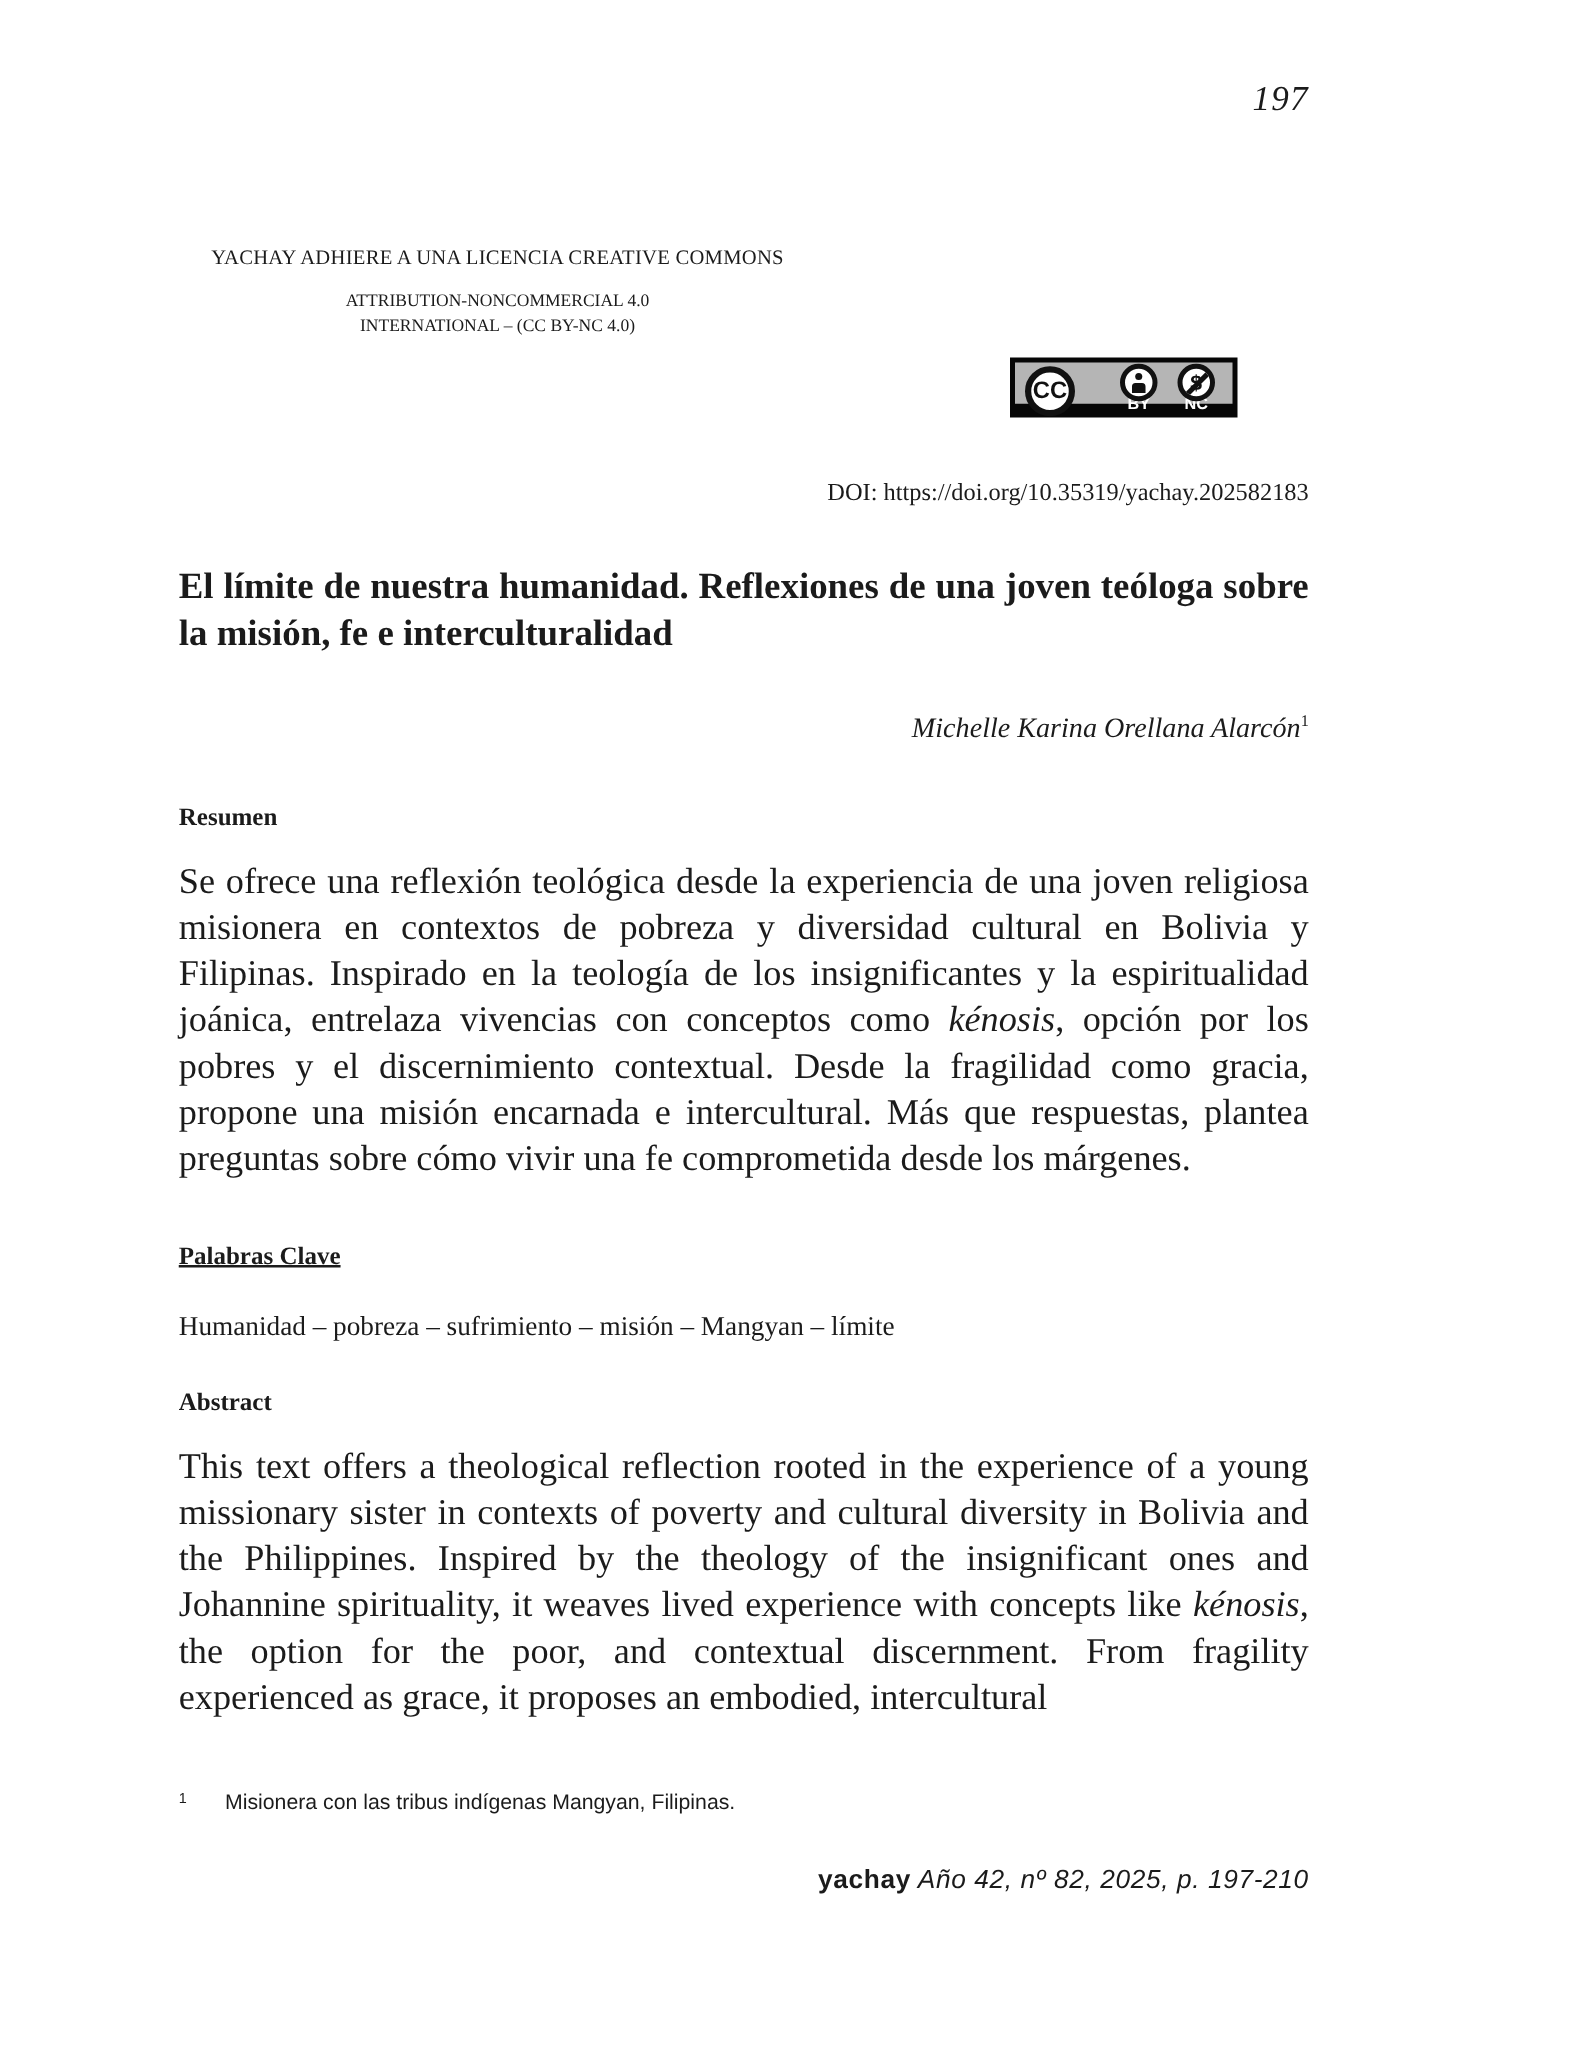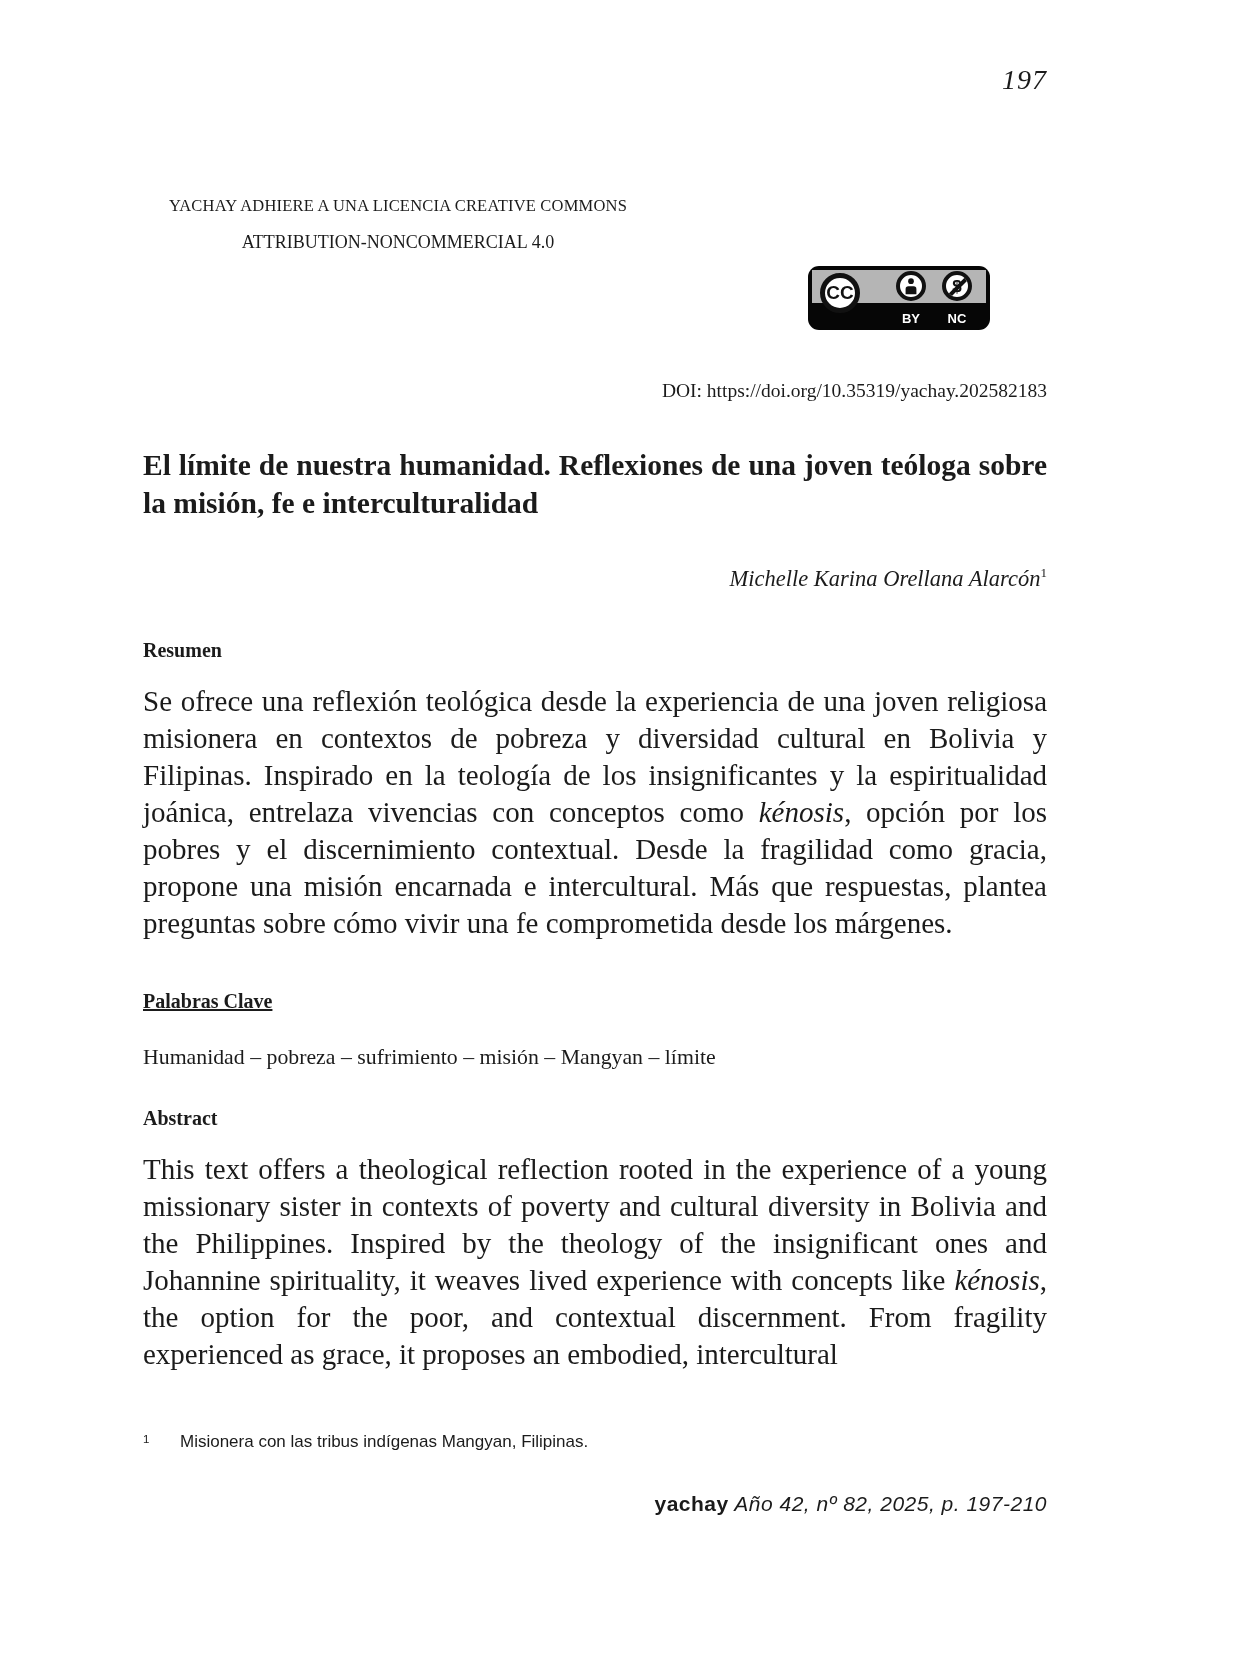--- a/index.html
+++ b/index.html
@@ -35,33 +35,32 @@
   .license-text {
     width: 510px;
     text-align: center;
     padding-top: 6px;
   }
   .license-line-1 {
     font-size: 16.5px;
     letter-spacing: 0.2px;
   }
   .license-line-sub {
-    font-size: 18px;
+    font-size: 14px;
     line-height: 20px;
   }
   .license-gap { height: 16px; }
   .cc-badge {
     margin-left: auto;
     margin-top: 14px;
     margin-right: 57px;
     position: relative;
     width: 182px;
-    height: 64px;
+    height: 48px;
     background: #060606;
-    border-radius: 11px;
   }
   .cc-badge .band {
     position: absolute;
     left: 4px; top: 4px; right: 4px;
     height: 33px;
     background: #b5b5b5;
   }
   .cc-circle {
     position: absolute;
     left: 12px; top: 7px;
@@ -208,20 +207,21 @@
 
 <div class="page">
 
   <div class="page-number">197</div>
 
   <div class="header-row">
     <div class="license-text">
       <div class="license-line-1">YACHAY ADHIERE A UNA LICENCIA CREATIVE COMMONS</div>
       <div class="license-gap"></div>
       <div class="license-line-sub">ATTRIBUTION-NONCOMMERCIAL 4.0</div>
+      <div class="license-line-sub">INTERNATIONAL – (CC BY-NC 4.0)</div>
     </div>
 
     <div class="cc-badge">
       <div class="band"></div>
       <div class="cc-circle">CC</div>
       <div class="small-circle by-circle">
         <svg width="20" height="20" viewBox="0 0 24 24">
           <circle cx="12" cy="6.2" r="3.4" fill="#111111"></circle>
           <path d="M5.5 22v-6.2a3.4 3.4 0 0 1 3.4-3.4h6.2a3.4 3.4 0 0 1 3.4 3.4V22z" fill="#111111"></path>
         </svg>

